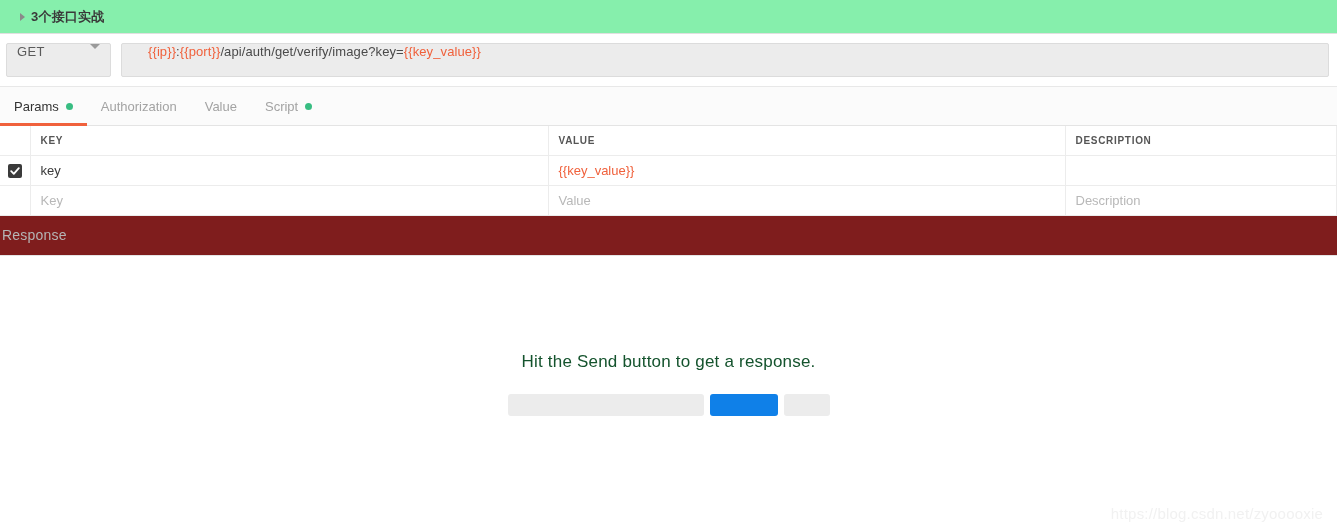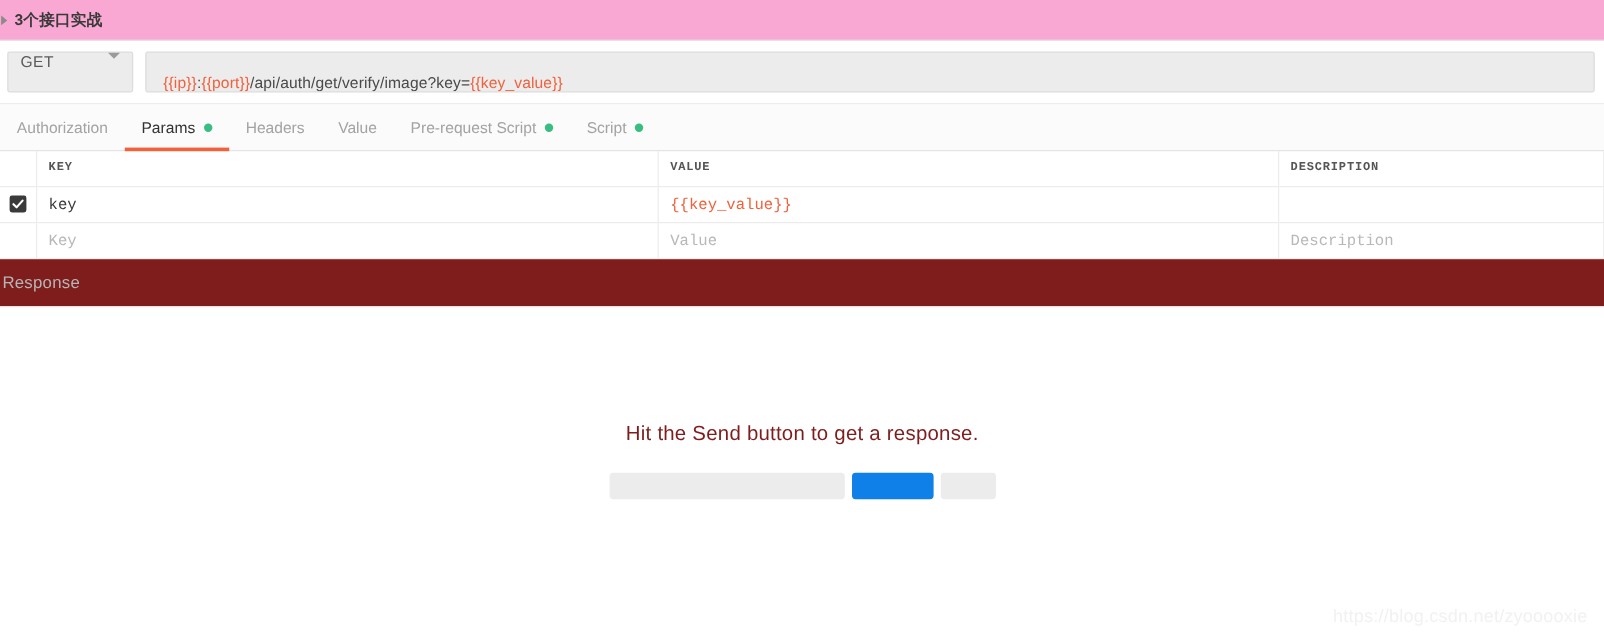--- a/index.html
+++ b/index.html
@@ -14,25 +14,25 @@
     font-family: "Liberation Sans", sans-serif;
     font-size: 13px;
     color: #333333;
     overflow: hidden;
     position: relative;
   }
 
   
   .collection-bar {
     height: 34px;
-    background: #f9a8d4;
+    background: #86efac;
     border-bottom: 1px solid #e0e0e0;
     display: flex;
     align-items: center;
-    padding-left: 1px;
+    padding-left: 20px;
     box-sizing: border-box;
     text-align: right;
   }
   .collapse-triangle {
     width: 0;
     height: 0;
     border-top: 4px solid transparent;
     border-bottom: 4px solid transparent;
     border-left: 5px solid #8a8a8a;
     margin-right: 6px;
@@ -81,22 +81,22 @@
     border-top: 5px solid #9a9a9a;
   }
   .url-field {
     flex: 1;
     height: 34px;
     margin-left: 10px;
     background: #ececec;
     border: 1px solid #dcdcdc;
     border-radius: 2px;
     display: flex;
-    align-items: flex-end;
-    padding: 0 14px;
+    align-items: flex-start;
+    padding: 0 26px;
     box-sizing: border-box;
     overflow: hidden;
     white-space: nowrap;
     cursor: text;
   }
   .url-text {
     font-size: 13px;
     color: #4a4a4a;
     letter-spacing: 0.1px;
   }
@@ -142,21 +142,20 @@
     margin-left: 7px;
     flex: none;
   }
 
   
   .params-table {
     width: 100%;
     border-collapse: collapse;
     table-layout: fixed;
     background: #ffffff;
-    font-family: Liberation Mono, monospace;
   }
   .params-table td, .params-table th {
     border: 1px solid #ececec;
     border-top: none;
     padding: 0;
     vertical-align: middle;
     box-sizing: border-box;
   }
   .col-check { width: 30px; }
   .col-key { width: 518px; }
@@ -230,21 +229,21 @@
     position: absolute;
     left: 0;
     right: 0;
     top: 96px;
     display: flex;
     flex-direction: column;
     align-items: center;
   }
   .placeholder-text {
     font-size: 17px;
-    color: #7f1d1d;
+    color: #14532d;
     letter-spacing: 0.2px;
   }
   .placeholder-mock {
     margin-top: 22px;
     display: flex;
     align-items: center;
     gap: 6px;
   }
   .mock-bar-long {
     width: 196px;
@@ -291,36 +290,29 @@
     <span class="caret-down"></span>
   </div>
   <div class="url-field">
     <span class="url-text">
       <span class="var">{{ip}}</span><span>:</span><span class="var">{{port}}</span><span>/api/auth/get/verify/image?key=</span><span class="var">{{key_value}}</span>
     </span>
   </div>
 </div>
 
 <div class="tab-bar">
-  <div class="tab">
-    <span>Authorization</span>
-  </div>
   <div class="tab active">
     <span>Params</span>
     <span class="dot"></span>
   </div>
   <div class="tab">
-    <span>Headers</span>
+    <span>Authorization</span>
   </div>
   <div class="tab">
     <span>Value</span>
-  </div>
-  <div class="tab">
-    <span>Pre-request Script</span>
-    <span class="dot"></span>
   </div>
   <div class="tab">
     <span>Script</span>
     <span class="dot"></span>
   </div>
 </div>
 
 <table class="params-table">
   <thead>
     <tr>

